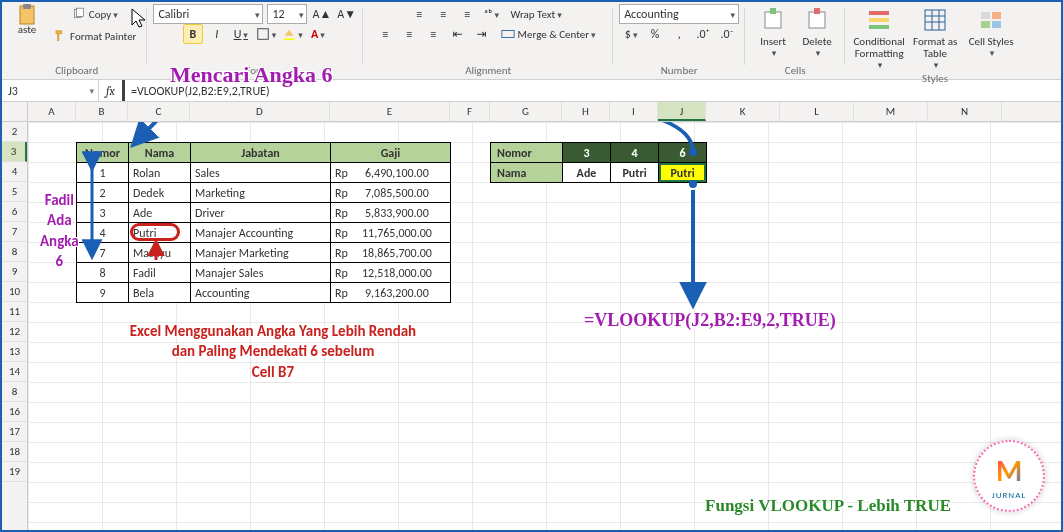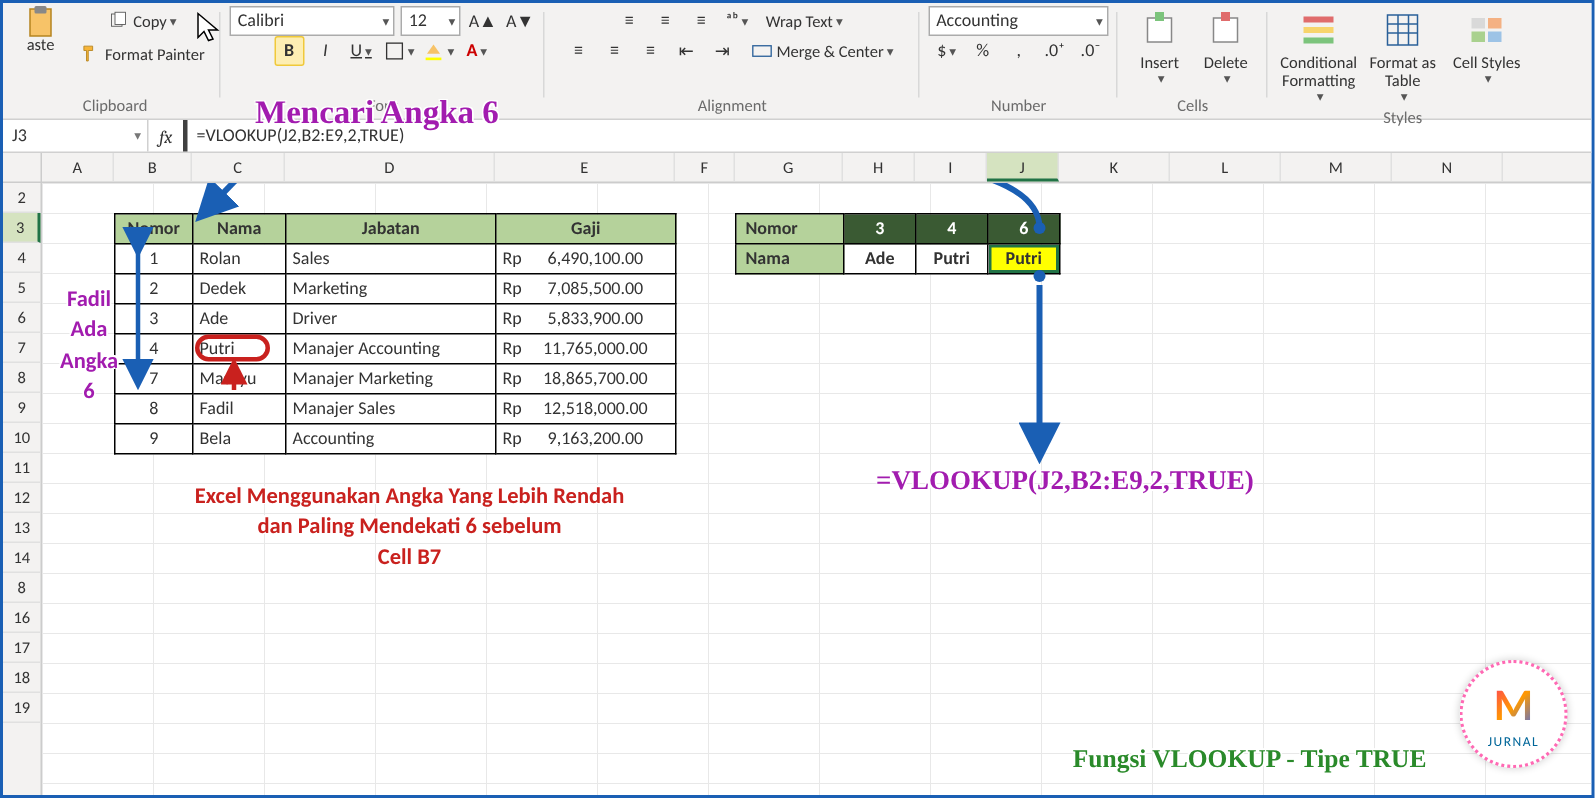--- a/index.html
+++ b/index.html
@@ -369,21 +369,21 @@
       </div>
 
       <div class="ann ann-red" style="left:30px;top:199px;font-size:15px;text-align:center;width:430px;line-height:1.35">
         <div>Excel Menggunakan Angka Yang Lebih Rendah</div>
         <div>dan Paling Mendekati 6 sebelum</div>
         <div>Cell B7</div>
       </div>
 
       <div class="ann ann-blue" style="left:556px;top:188px;font-size:18px">=VLOOKUP(J2,B2:E9,2,TRUE)</div>
 
-      <div class="ann ann-green" style="right:110px;bottom:14px;font-size:17px">Fungsi VLOOKUP - Tipe TRUE</div>
+      <div class="ann ann-green" style="right:110px;bottom:14px;font-size:17px">Fungsi VLOOKUP - Lebih TRUE</div>
 
       <svg class="arrow-svg" style="left:0;top:0;width:1000px;height:420px">
         <defs>
           <marker id="ah-blue" viewBox="0 0 10 10" refX="8" refY="5" markerWidth="7" markerHeight="7" orient="auto">
               <path d="M0 0 L10 5 L0 10 Z" fill="#1a5fb4"></path>
             </marker>
           <marker id="ah-red" viewBox="0 0 10 10" refX="8" refY="5" markerWidth="6" markerHeight="6" orient="auto">
               <path d="M0 0 L10 5 L0 10 Z" fill="#c9211e"></path>
             </marker>
         </defs>

